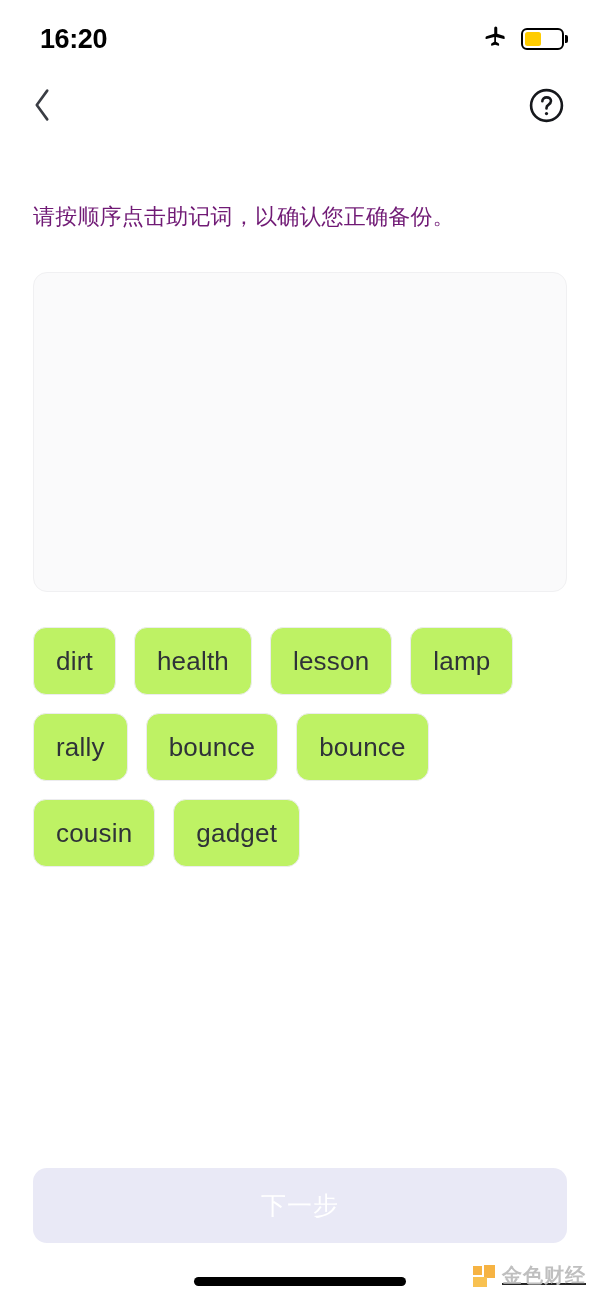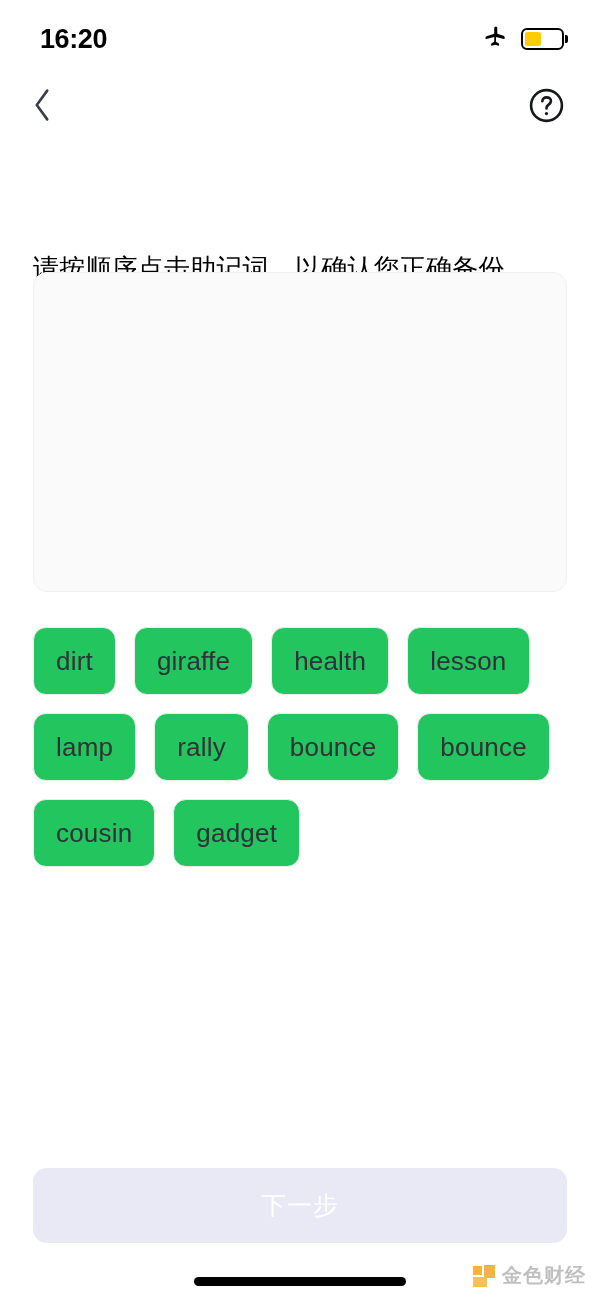--- a/index.html
+++ b/index.html
@@ -102,25 +102,24 @@
     font-weight: bold;
     color: #33363d;
     letter-spacing: 0.5px;
     line-height: 1.2;
   }
   .page-subtitle {
     position: absolute;
     top: 202px;
     left: 33px;
     width: 540px;
-    font-size: 26px;
-    color: #000000;
+    font-size: 22px;
+    color: #701a75;
     letter-spacing: 0.2px;
     line-height: 1.4;
-    margin-top: 48px;
   }
 
   
   .answer-area {
     position: absolute;
     top: 272px;
     left: 33px;
     width: 534px;
     height: 320px;
     background: #fafafb;
@@ -136,21 +135,21 @@
     width: 534px;
     display: flex;
     flex-wrap: wrap;
     gap: 18px;
     align-content: flex-start;
   }
   .word-chip {
     min-width: 0;
     height: 68px;
     padding: 0 22px;
-    background: #22c55e;
+    background: #bef264;
     border: 1px solid #ececee;
     border-radius: 13px;
     display: flex;
     align-items: center;
     justify-content: center;
     font-size: 26px;
     color: #2f3238;
     letter-spacing: 0.2px;
     cursor: pointer;
     white-space: nowrap;
@@ -190,20 +189,21 @@
 
   
   .watermark {
     position: absolute;
     right: 14px;
     top: 1262px;
     display: flex;
     align-items: center;
     gap: 7px;
     opacity: 0.85;
+    text-decoration: underline;
   }
   .wm-logo {
     position: relative;
     width: 22px; height: 22px;
   }
   .wm-sq1 {
     position: absolute; left: 0; top: 1px;
     width: 9px; height: 9px; background: #f5a623;
   }
   .wm-sq2 {
@@ -254,21 +254,20 @@
       </svg>
     </div>
   </div>
 
   <div class="page-subtitle">请按顺序点击助记词，以确认您正确备份。</div>
 
   <div class="answer-area" id="answer-area"></div>
 
   <div class="word-pool" id="word-pool">
       <div class="word-chip">dirt</div>
-      <div class="word-chip">giraffe</div>
       <div class="word-chip">health</div>
       <div class="word-chip">lesson</div>
       <div class="word-chip">lamp</div>
       <div class="word-chip">rally</div>
       <div class="word-chip">bounce</div>
       <div class="word-chip">bounce</div>
       <div class="word-chip">cousin</div>
       <div class="word-chip">gadget</div>
     </div>
 

